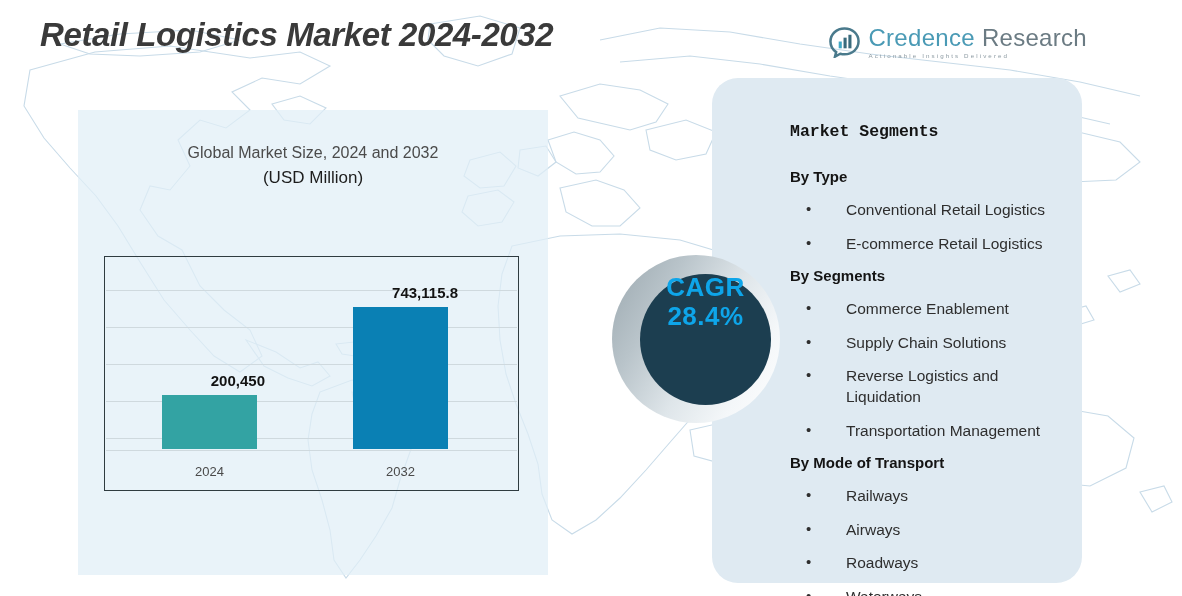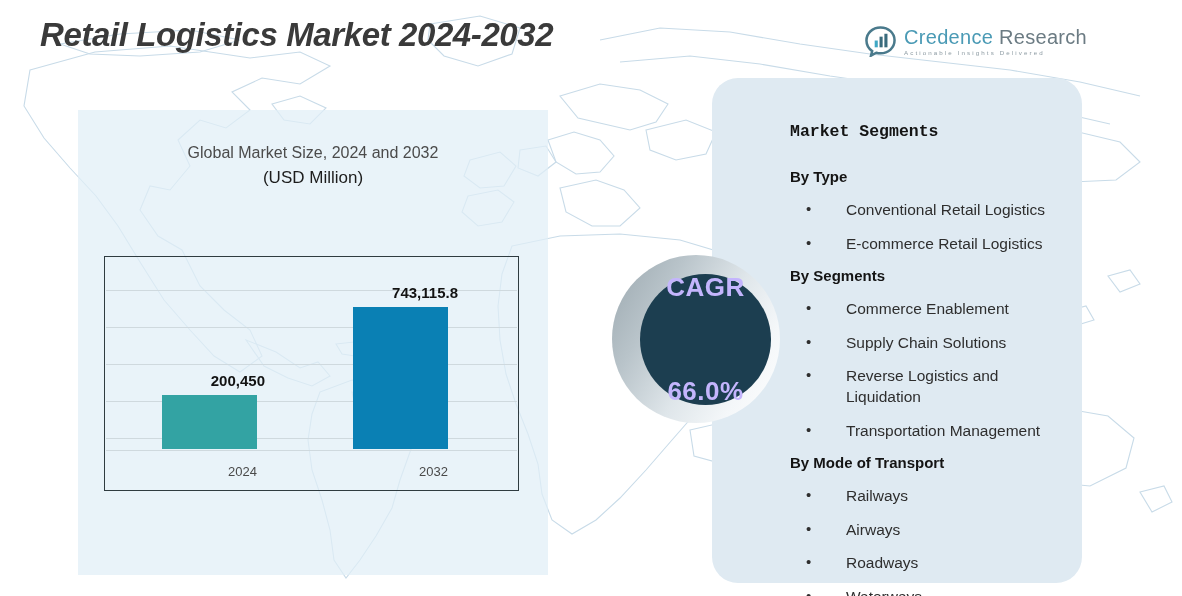--- a/index.html
+++ b/index.html
@@ -52,21 +52,21 @@
   #logo .logo-mark {
     width: 31px; height: 31px;
     flex: 0 0 31px;
   }
   #logo .logo-text-wrap {
     display: flex;
     flex-direction: column;
     line-height: 1;
   }
   #logo .logo-name {
-    font-size: 20px;
+    font-size: 24px;
     color: #4a9ab5;
     letter-spacing: 0.3px;
     white-space: nowrap;
   }
   #logo .logo-name .lw2 { color: #6b7b83; }
   #logo .logo-tag {
     font-size: 6.2px;
     color: #8c9aa2;
     letter-spacing: 2.1px;
     margin-top: 3px;
@@ -138,21 +138,21 @@
     white-space: nowrap;
     text-align: right;
   }
   #value-2024 { left: 50px; width: 110px; }
   #value-2032 { left: 238px; width: 115px; }
   .bar-cat {
     position: absolute;
     bottom: 11px;
     font-size: 13px;
     color: #4a4a4a;
-    text-align: right;
+    text-align: center;
     white-space: nowrap;
   }
   #cat-2024 { left: 57px; width: 95px; }
   #cat-2032 { left: 248px; width: 95px; }
 
   
   #cagr-group {
     position: absolute;
     left: 612px;
     top: 255px;
@@ -169,22 +169,22 @@
   }
   #cagr-circle {
     position: absolute;
     left: 28px; top: 19px;
     width: 131px; height: 131px;
     border-radius: 50%;
     background: #1c3e50;
     display: flex;
     flex-direction: column;
     align-items: center;
-    justify-content: space-between;
-    color: #c4b5fd;
+    justify-content: flex-start;
+    color: #0ea5e9;
     line-height: 1.05;
   }
   #cagr-label {
     font-size: 26px;
     font-weight: bold;
     letter-spacing: 0.5px;
   }
   #cagr-value {
     font-size: 26px;
     font-weight: bold;
@@ -334,21 +334,21 @@
 
     <div class="bar-cat" id="cat-2024">2024</div>
     <div class="bar-cat" id="cat-2032">2032</div>
   </div>
 </div>
 
 <div id="cagr-group">
   <div id="cagr-ring"></div>
   <div id="cagr-circle">
     <div id="cagr-label">CAGR</div>
-    <div id="cagr-value">66.0%</div>
+    <div id="cagr-value">28.4%</div>
   </div>
 </div>
 
 <div id="right-panel">
   <div id="segments-title">Market Segments</div>
   <div id="segments-body">
       <div class="seg-heading">By Type</div>
       <ul class="seg-list">
         <li class="seg-item">Conventional Retail Logistics</li>
         <li class="seg-item">E-commerce Retail Logistics</li>

